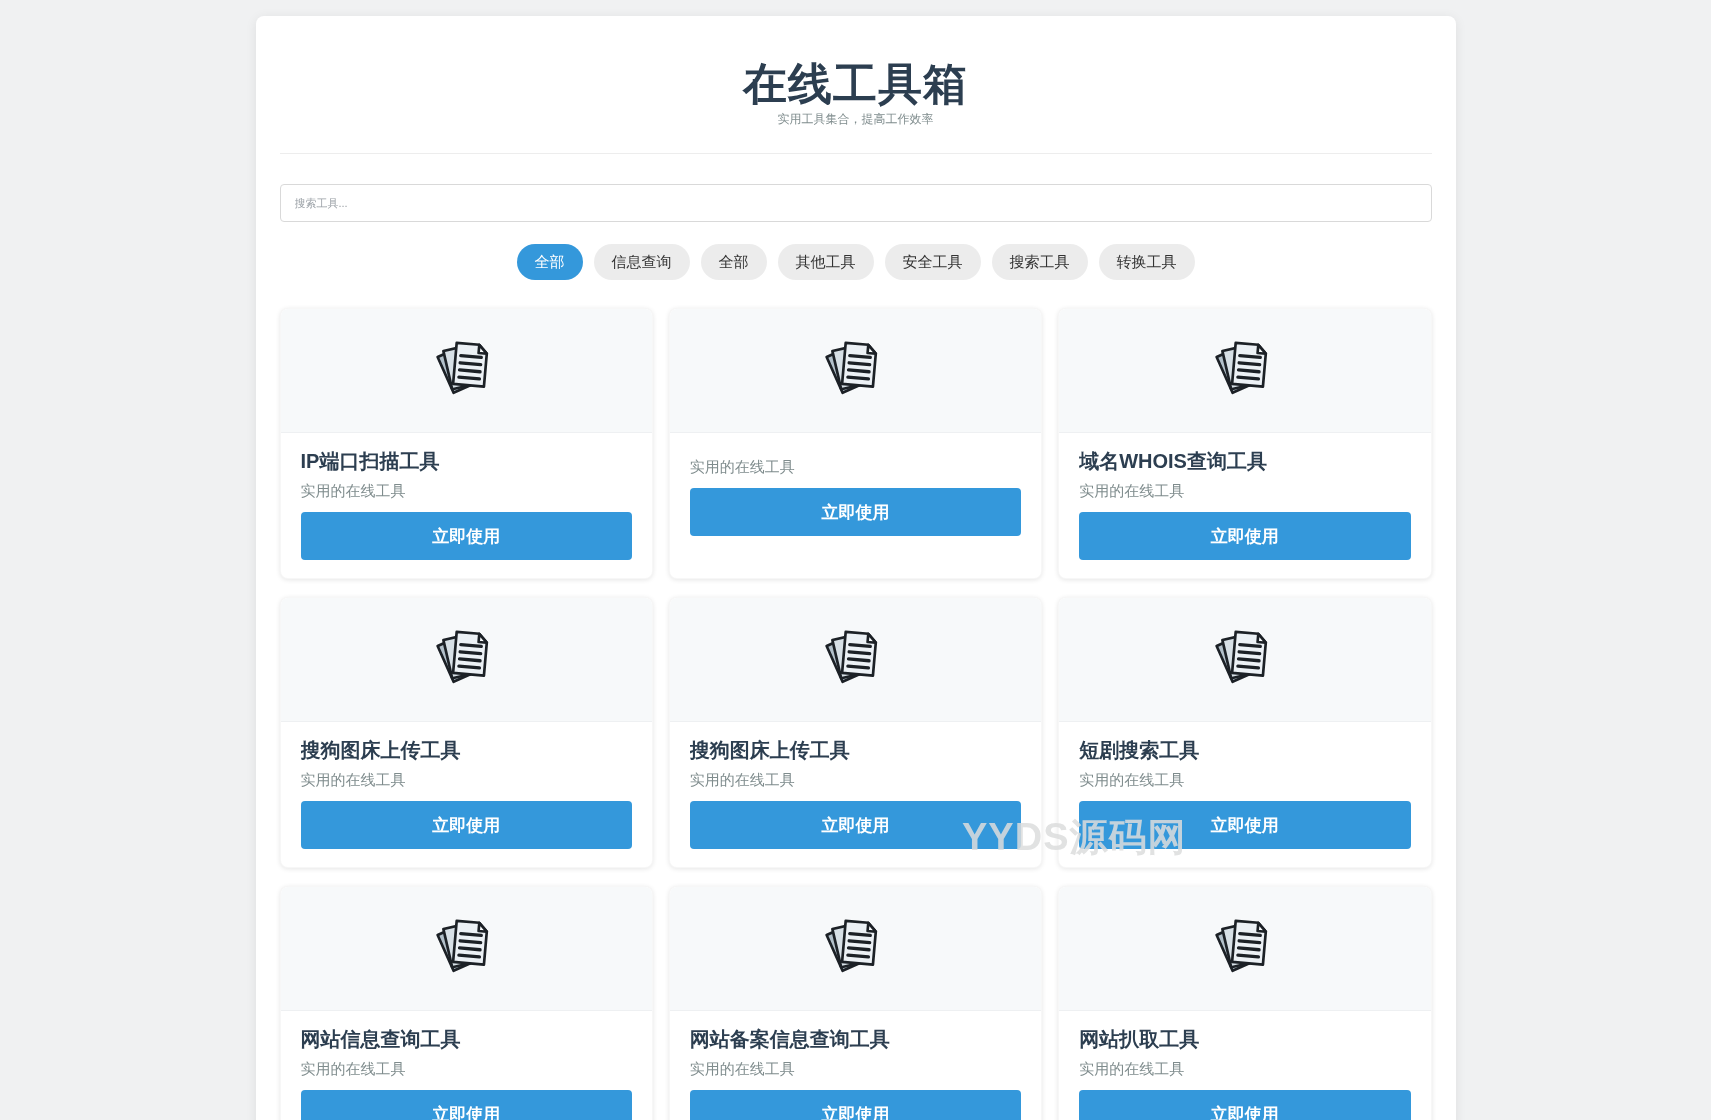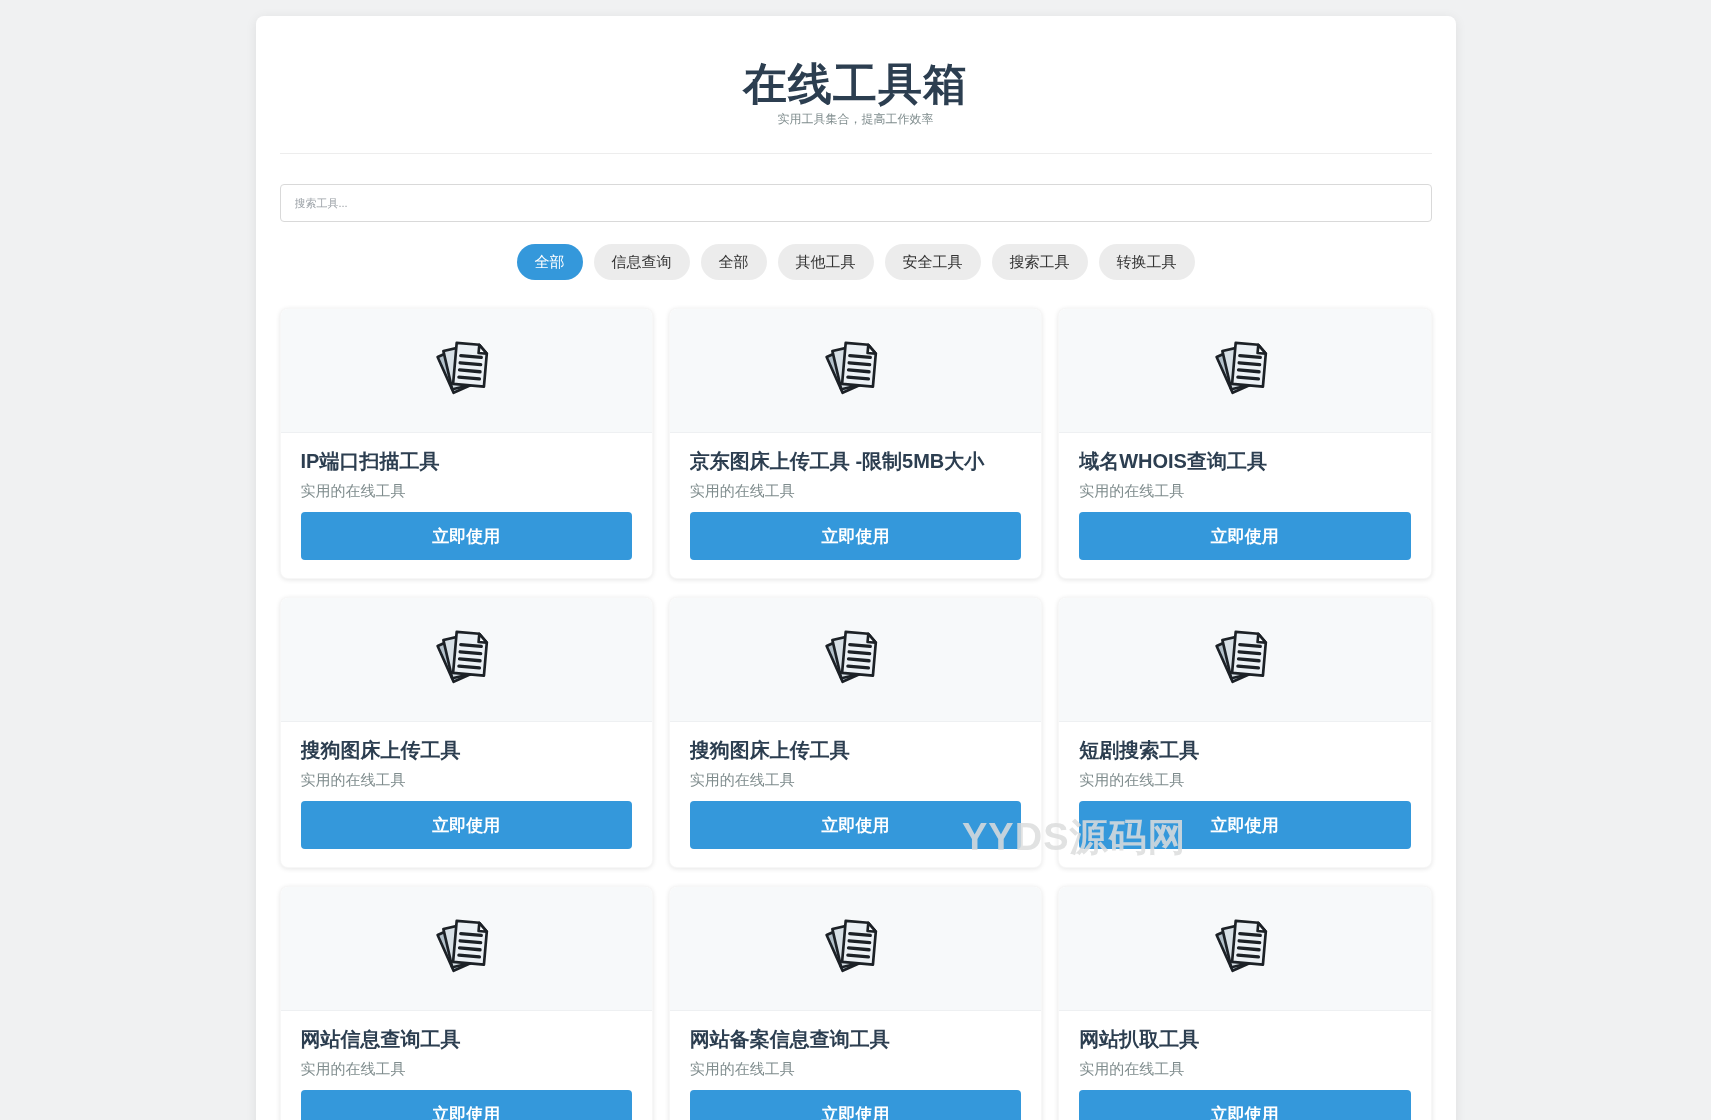--- a/index.html
+++ b/index.html
@@ -126,21 +126,20 @@
                 <line x1="26" y1="27" x2="46" y2="27"></line>
                 <line x1="26" y1="34" x2="46" y2="34"></line>
                 <line x1="26" y1="41" x2="46" y2="41"></line>
               </g>
             </g>
           </g>
         </svg>
       </span>
     </div>
     <div class="card-body">
-      <h3 class="card-title">京东图床上传工具 -限制5MB大小</h3>
       <p class="card-desc">实用的在线工具</p>
       <button class="use-btn">立即使用</button>
     </div>
   </article>
       <article class="card">
     <div class="card-icon-area">
       <span>
         <svg width="66" height="66" viewBox="0 0 64 64" aria-hidden="true">
           <g stroke="#1c2126" stroke-width="2.6" stroke-linejoin="round">
             <rect x="11" y="13" width="28" height="38" fill="#b2c0ca" transform="rotate(-24 25 32)"></rect>

